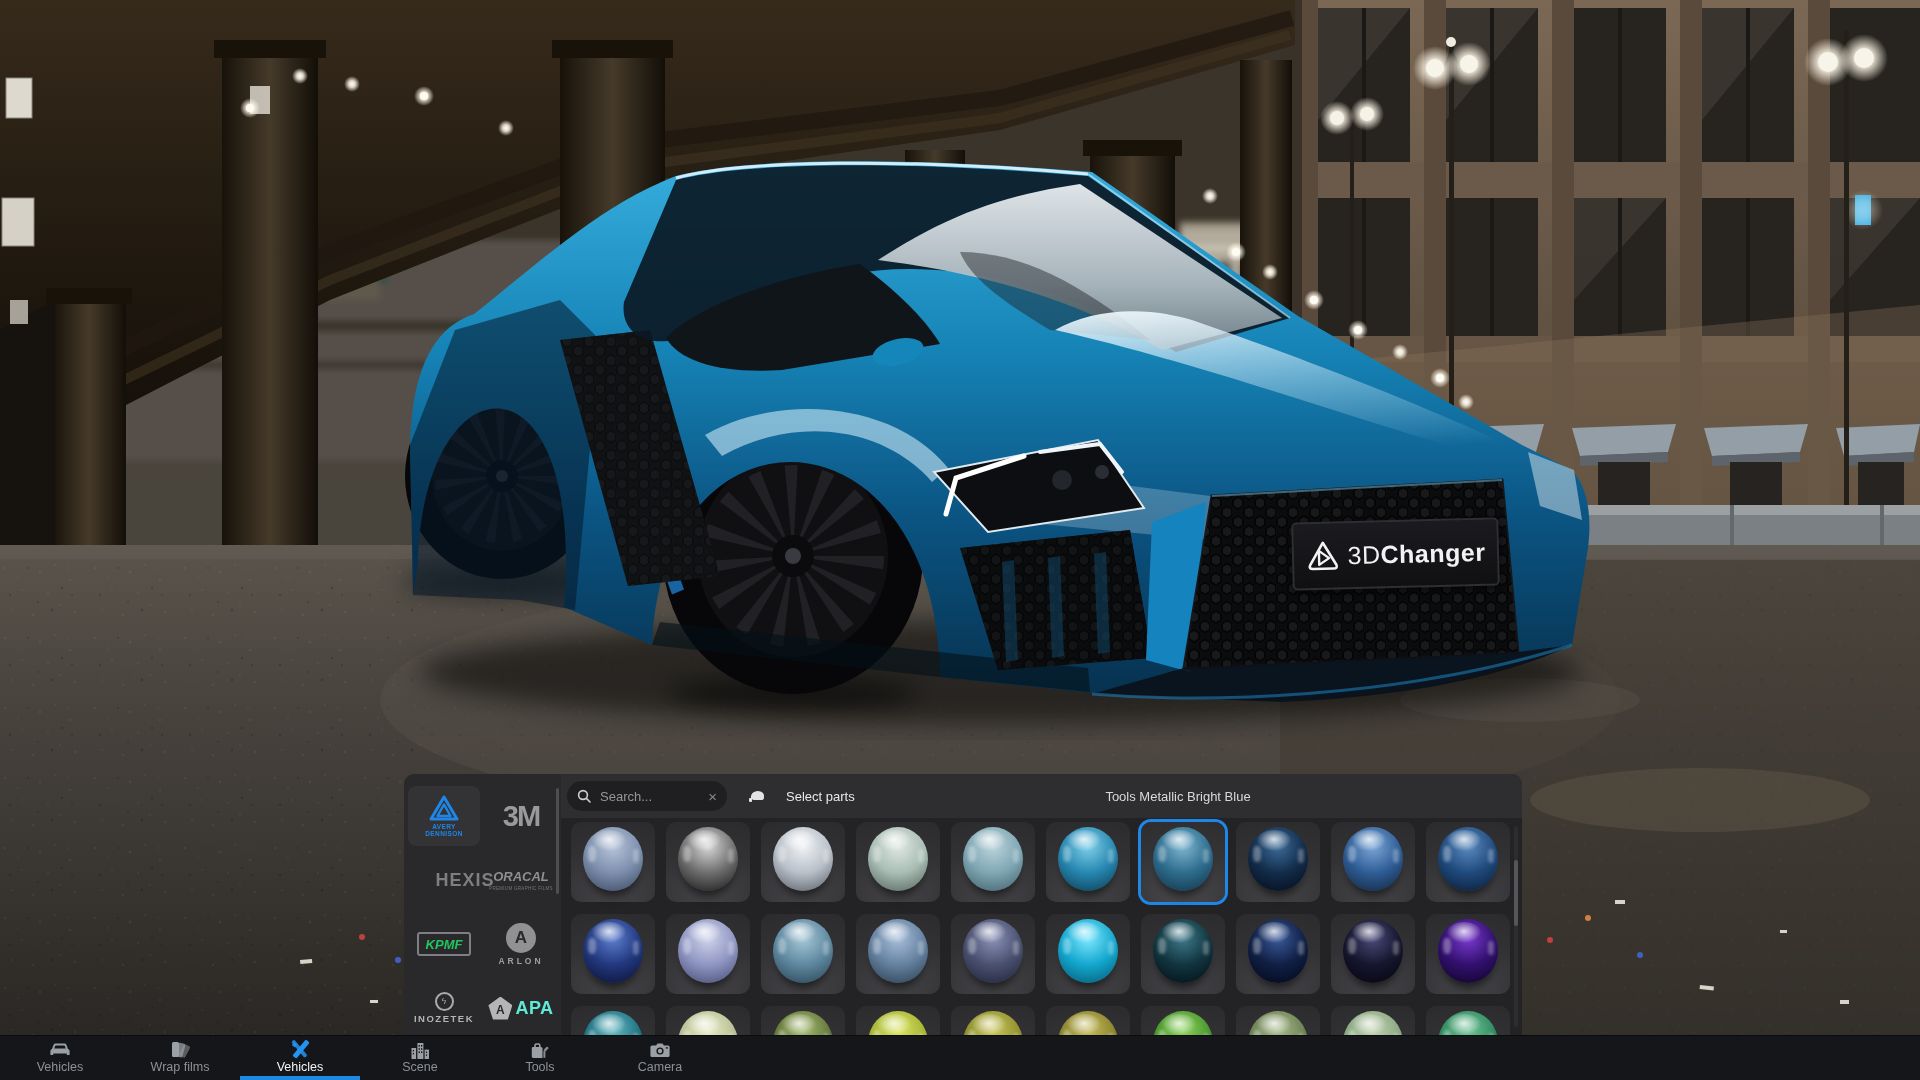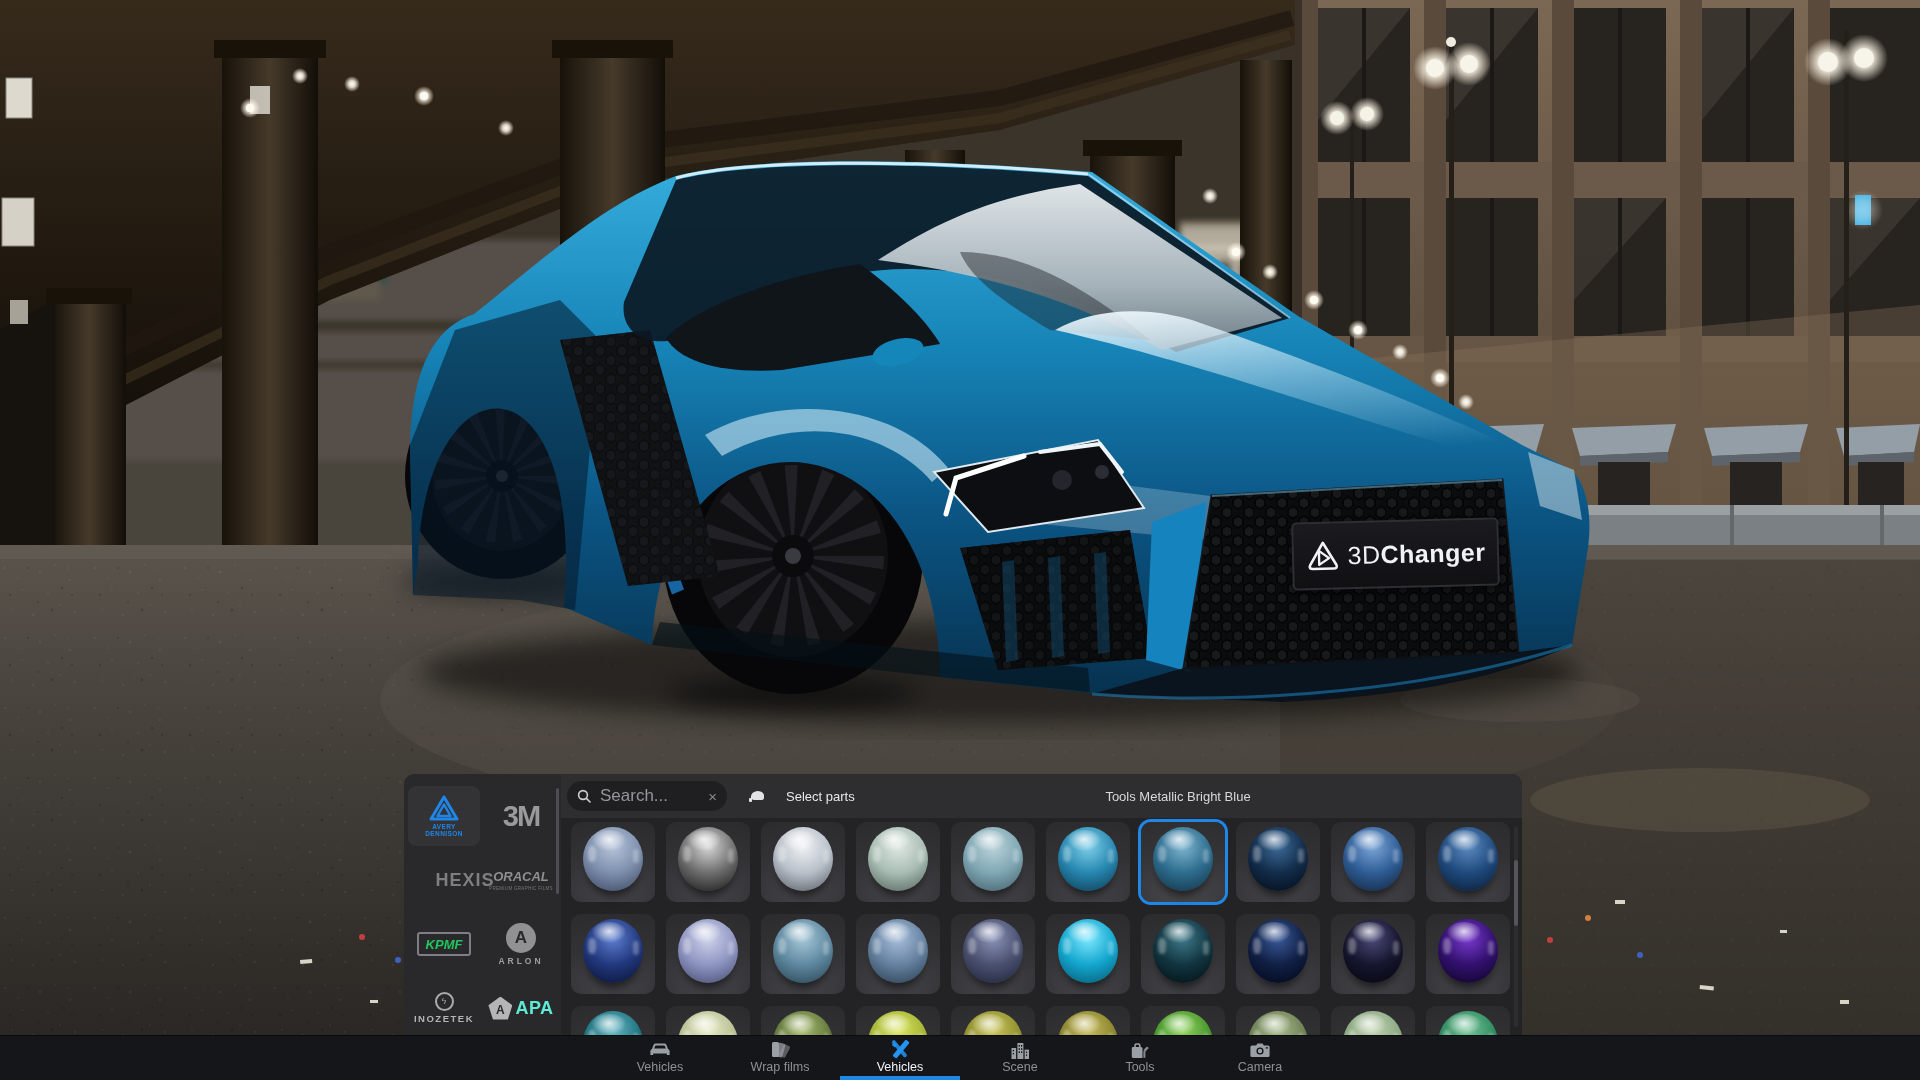--- a/index.html
+++ b/index.html
@@ -47,21 +47,21 @@
   .apa-pent span{font-size:12px;font-weight:900;color:#2a2a2c;margin-top:3px;}
   .apa-label{font-size:18px;font-weight:600;color:#5eead4;letter-spacing:.5px;}
   .side-scroll{position:absolute;left:152px;top:14px;width:3px;height:106px;border-radius:2px;
                background:#4d4d52;}
 
   .content{position:absolute;left:157px;top:0;width:961px;height:100%;}
   .topbar{position:relative;height:44px;background:#2e2e30;display:flex;align-items:center;}
   .search-pill{margin-left:6px;width:160px;height:30px;border-radius:15px;background:#1f1f21;
                display:flex;align-items:center;padding:0 10px;box-sizing:border-box;gap:7px;}
   .search-pill input{flex:1;min-width:0;background:transparent;border:none;outline:none;
-                     color:#dcdcde;font-size:17px;font-family:inherit;}
+                     color:#dcdcde;font-size:13px;font-family:inherit;}
   .search-pill input::placeholder{color:#96969a;}
   .clear-x{color:#88898c;font-size:15px;line-height:1;cursor:pointer;}
   .select-parts{display:flex;align-items:center;gap:20px;margin-left:20px;cursor:pointer;}
   .select-parts span{font-size:13px;color:#e8e8ea;}
   .swatch-title{position:absolute;left:617px;top:50%;transform:translate(-50%,-50%);
                 font-size:13px;color:#d9d9db;white-space:nowrap;}
   .swatch-area{position:absolute;left:0;top:44px;width:100%;height:217px;background:#232325;}
   .swatch-row{position:absolute;left:10px;display:flex;gap:11px;}
   .swatch-tile{width:84px;height:80px;border-radius:10px;cursor:pointer;
     background:radial-gradient(120% 95% at 50% 85%,#47474b 0%,#323235 55%,#2b2b2d 100%);}
@@ -76,21 +76,21 @@
           border-radius:40%;background:rgba(255,255,255,.32);filter:blur(1.5px);
           box-shadow:44px 2px 0 -1px rgba(255,255,255,.28);}
   .grid-scroll-track{position:absolute;right:4px;top:8px;bottom:8px;width:4px;border-radius:2px;
           background:#2d2d30;}
   .grid-scroll{position:absolute;right:4px;top:42px;width:4px;height:66px;border-radius:2px;
           background:#55555a;}
 
   
   .toolbar{position:absolute;left:0;top:1035px;width:1920px;height:45px;background:#141619;
            border-top:1px solid #0a0b0d;box-sizing:border-box;display:flex;
-           justify-content:center;z-index:6;}
+           z-index:6;}
   .tb-item{position:relative;width:120px;height:100%;display:flex;flex-direction:column;
            align-items:center;justify-content:flex-start;padding-top:4px;box-sizing:border-box;
            color:#9ba0a6;cursor:pointer;}
   .tb-item .ticon{height:19px;display:flex;align-items:center;}
   .tb-item span.tlabel{font-size:12.5px;margin-top:1px;color:#8d9196;}
   .tb-item.active{color:#2394f2;}
   .tb-item.active span.tlabel{color:#f2f3f5;}
   .tb-item.active::after{content:"";position:absolute;left:0;bottom:0;width:100%;height:4px;
            background:#1e88e5;}
 </style>

